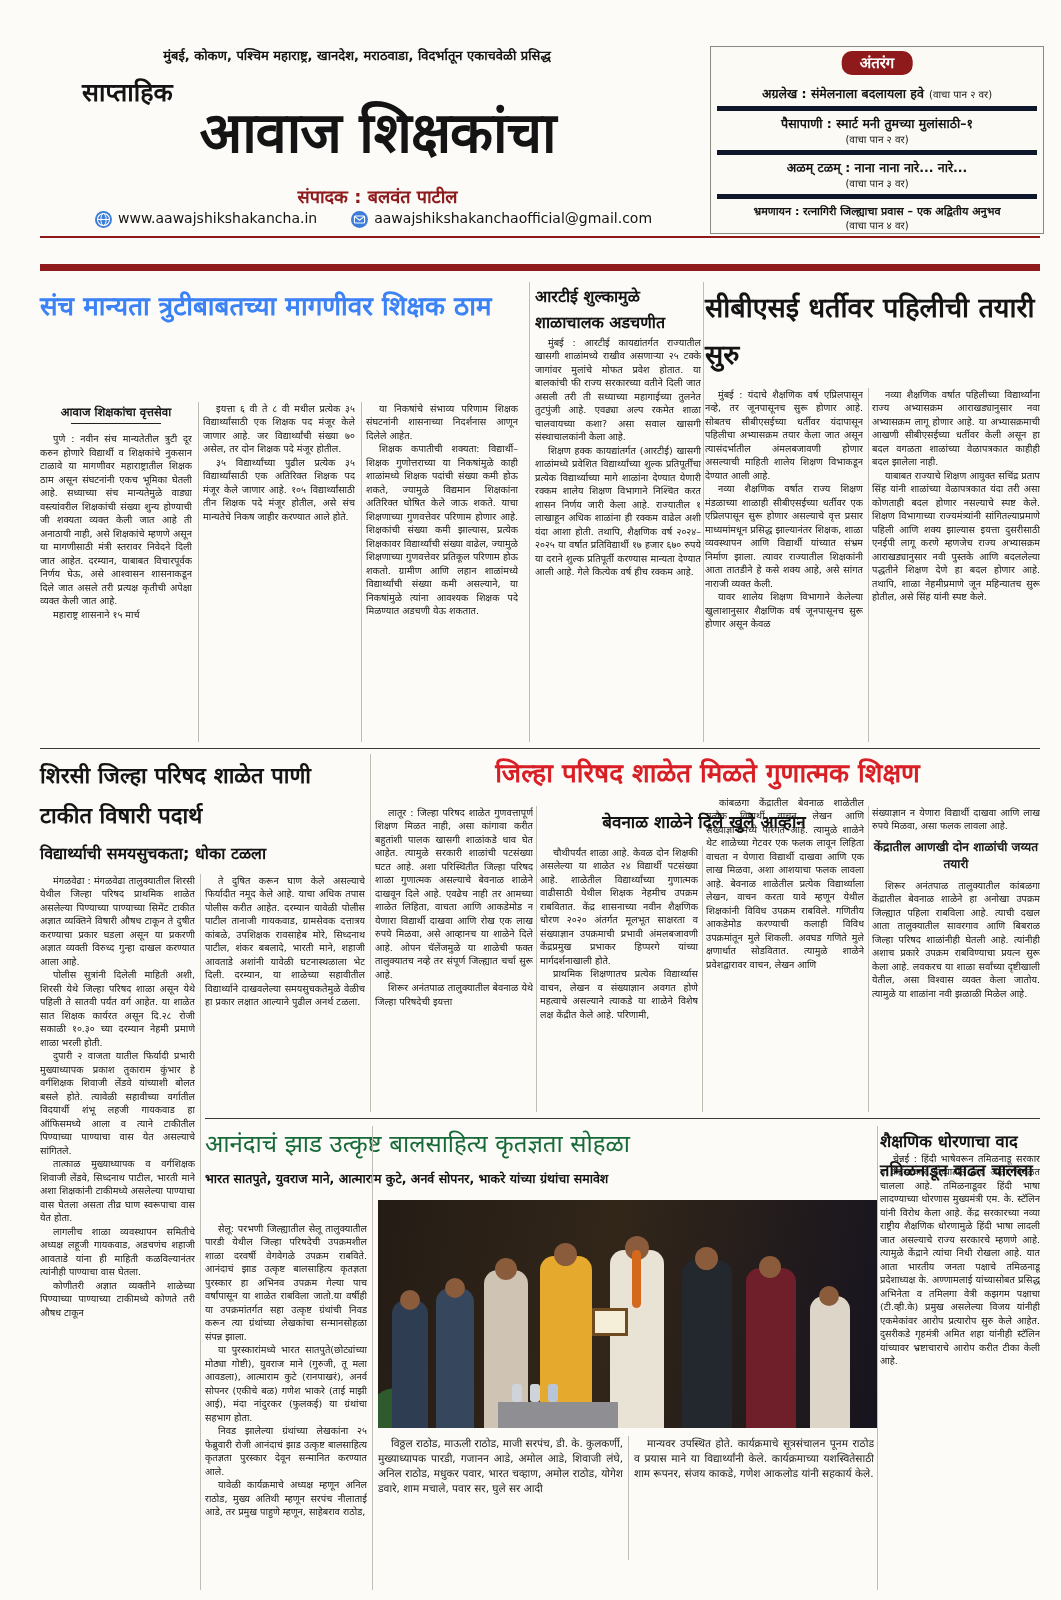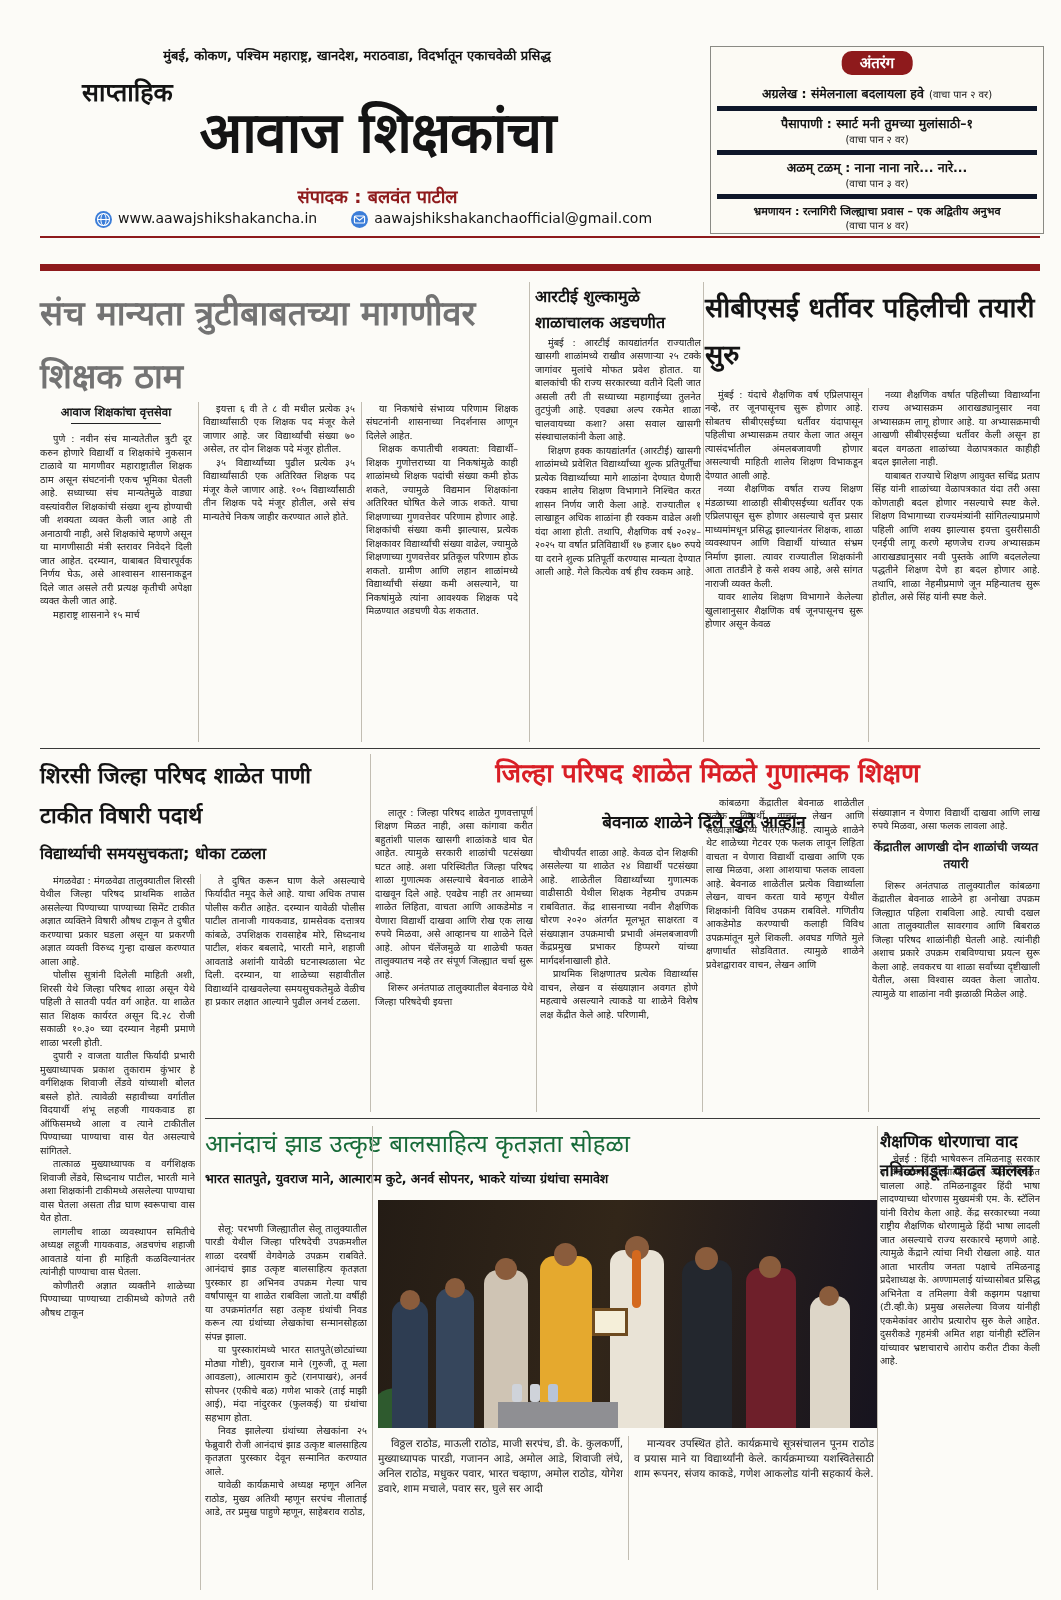--- a/index.html
+++ b/index.html
@@ -26,21 +26,21 @@
   .bitext{font-size:12.5px;font-weight:bold;white-space:nowrap;overflow:hidden;display:block;}
   .biref{font-size:10px;display:block;}
   .inline1 .bitext,.inline1 .biref{display:inline;white-space:normal;}
   
   .rule-thin{left:40px;top:236px;width:1000px;height:2px;background:#8e1a1c;}
   .dateline{left:40px;top:242px;width:1000px;display:flex;align-items:baseline;
             justify-content:space-between;font-size:14px;font-weight:bold;}
   .rni{font-size:10.5px;font-weight:normal;font-family:"Liberation Sans",sans-serif;}
   .rule-thick{left:40px;top:264px;width:1000px;height:7px;background:#8e1a1c;}
   
-  .hl-a{left:40px;top:282px;width:492px;font-size:34px;font-weight:bold;color:#737373;line-height:1.85;}
+  .hl-a{left:40px;top:282px;width:492px;font-size:26px;font-weight:bold;color:#3b82f6;line-height:1.85;}
   .hl-b{left:535px;top:284px;width:168px;font-size:16px;font-weight:bold;line-height:1.6;}
   .hl-c{left:705px;top:284px;width:335px;font-size:27px;font-weight:bold;line-height:1.75;}
   .hl-d{left:40px;top:756px;width:330px;font-size:22px;font-weight:bold;line-height:1.8;}
   .sub-d{left:40px;top:842px;width:330px;font-size:16px;font-weight:bold;}
   .hl-f{left:375px;top:754px;width:665px;font-size:26px;font-weight:bold;color:#d91f26;
         text-align:center;white-space:nowrap;}
   .sub-f{left:540px;top:810px;width:328px;font-size:17px;font-weight:bold;text-align:center;}
   .hl-e{left:205px;top:1126px;width:672px;font-size:24px;font-weight:normal;color:#176a38;white-space:nowrap;}
   .sub-e{left:205px;top:1170px;width:665px;font-size:12.5px;font-weight:bold;}
   .hl-g{left:880px;top:1128px;width:160px;font-size:16.5px;font-weight:bold;line-height:1.75;}

